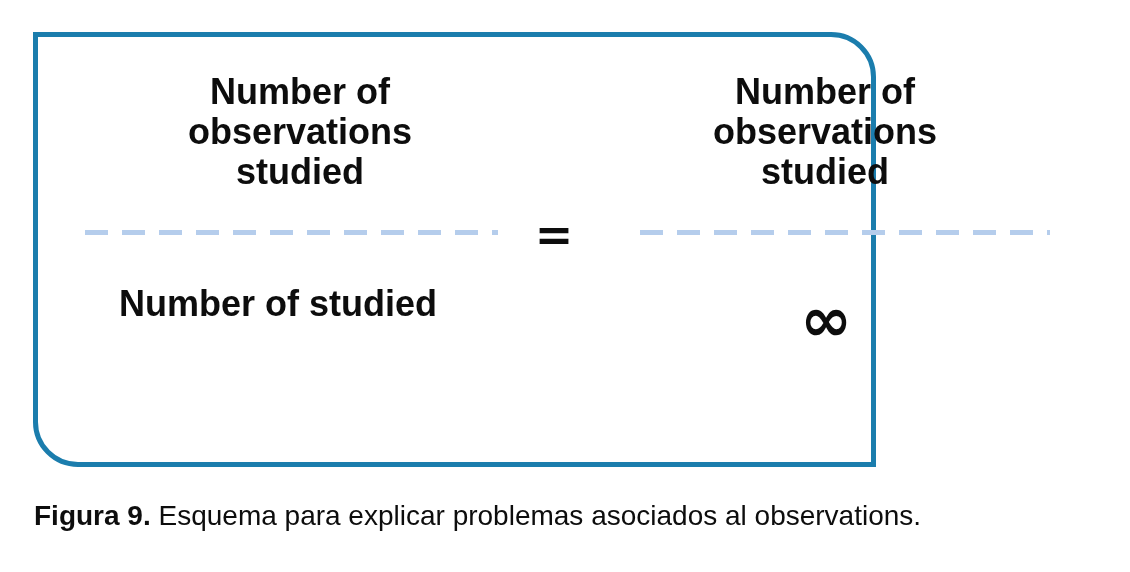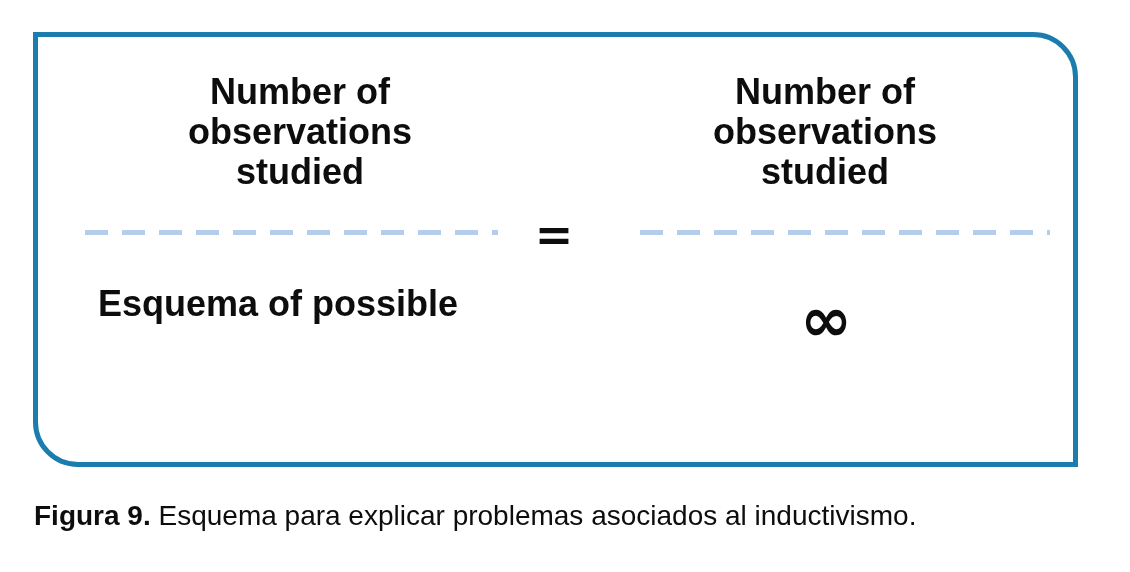--- a/index.html
+++ b/index.html
@@ -16,21 +16,21 @@
     width: 1130px;
     height: 572px;
     background: #ffffff;
     overflow: hidden;
   }
 
   .diagram-box {
     position: absolute;
     left: 33px;
     top: 32px;
-    width: 1045px;
+    width: 843px;
     height: 435px;
     border: 5px solid var(--border-color);
     border-radius: 0 45px 0 45px;
     background: #ffffff;
   }
 
   
   .abs { position: absolute; }
 
   .frac-text {
@@ -94,21 +94,21 @@
     <div>
       <div class="abs frac-text" style="left:262px; top:35px;">
         <div>Number of</div>
         <div>observations</div>
         <div>studied</div>
       </div>
 
       <div class="abs frac-bar" style="left:47px; top:193px; width:413px;"></div>
 
       <div class="abs frac-text" style="left:240px; top:247px;">
-        <div>Esquema of possible</div>
+        <div>Number of studied</div>
       </div>
     </div>
 
     <div class="abs equals" style="left:516px; top:175px;">=</div>
 
     <div>
       <div class="abs frac-text" style="left:787px; top:35px;">
         <div>Number of</div>
         <div>observations</div>
         <div>studied</div>
@@ -116,16 +116,16 @@
 
       <div class="abs frac-bar" style="left:602px; top:193px; width:410px;"></div>
 
       <div class="abs infinity" style="left:788px; top:251px;">∞</div>
     </div>
 
   </div>
 
   <div class="caption">
     <span class="caption-label">Figura 9.</span>
-    <span>Esquema para explicar problemas asociados al inductivismo.</span>
+    <span>Esquema para explicar problemas asociados al observations.</span>
   </div>
 
 </div>
 
 </body></html>

